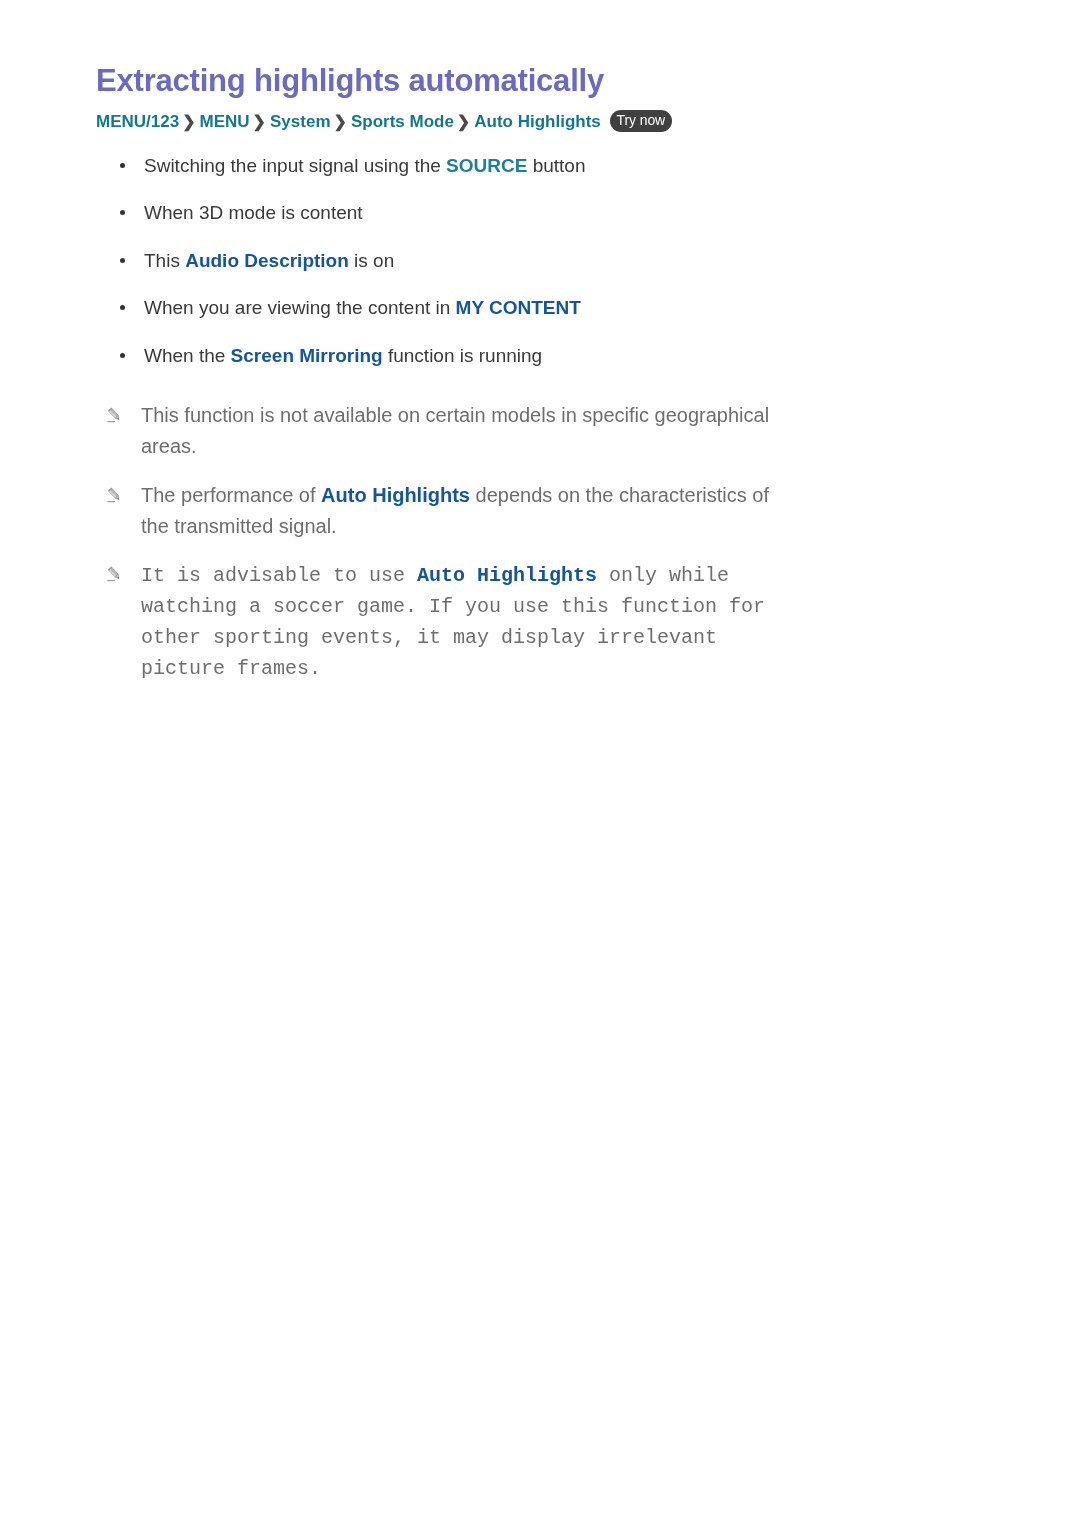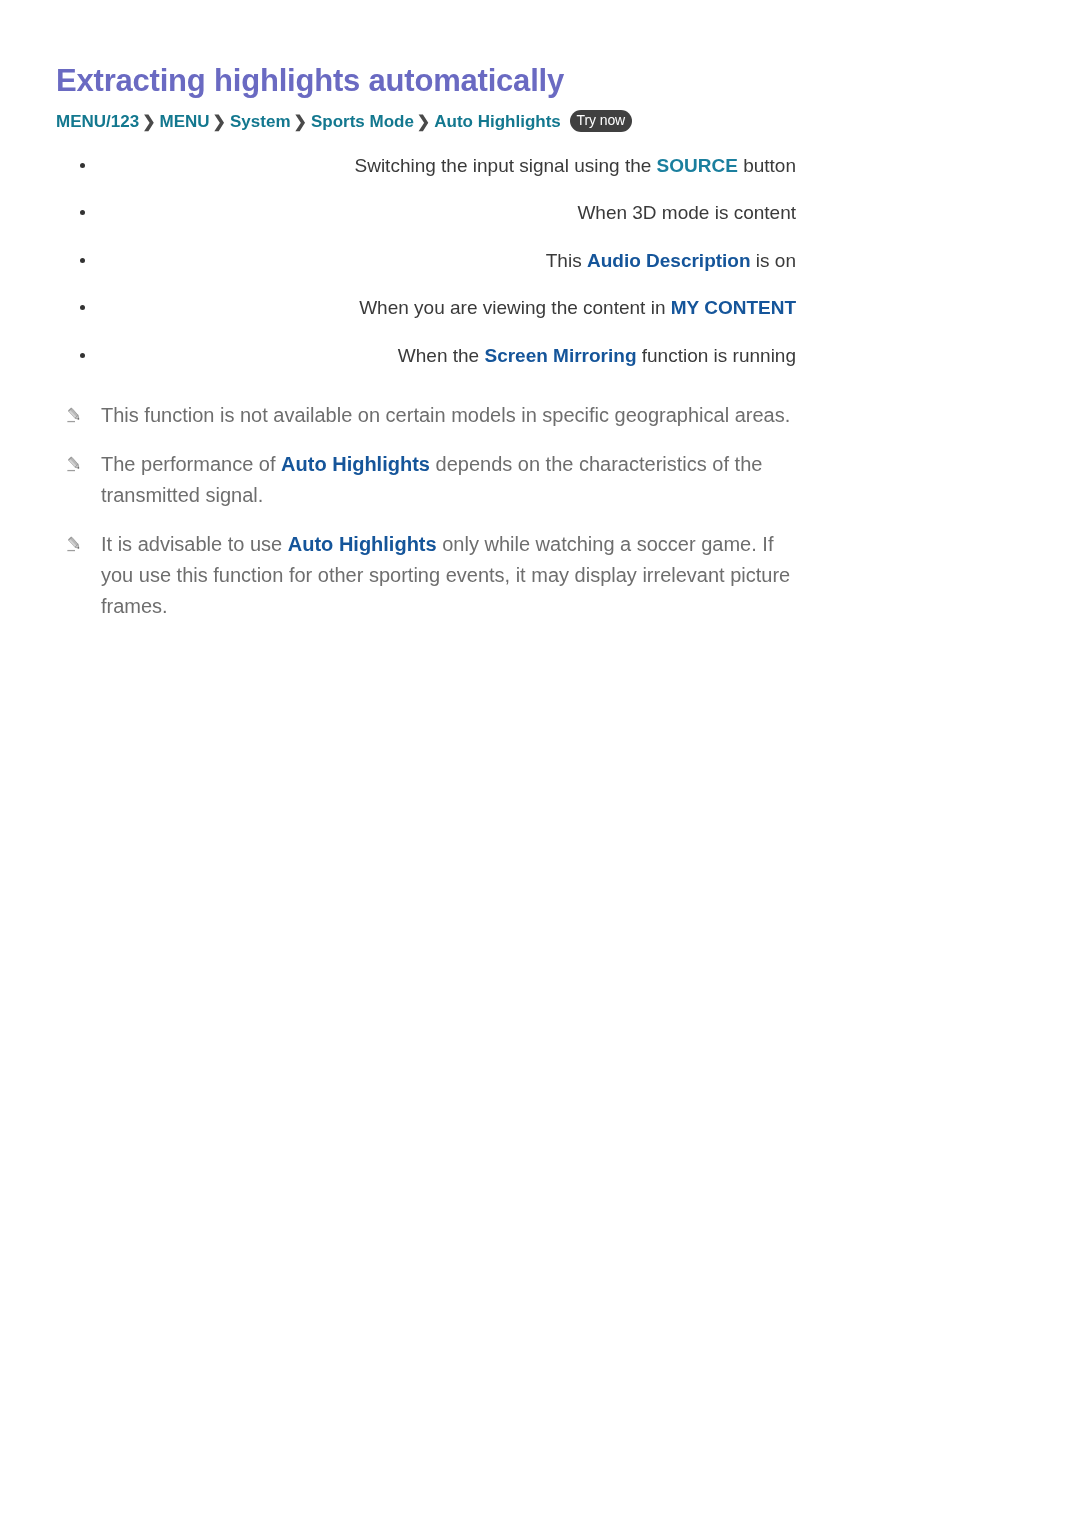--- a/index.html
+++ b/index.html
@@ -14,21 +14,21 @@
     color: #3b3b3b;
     -webkit-font-smoothing: antialiased;
   }
 
   .page {
     position: relative;
     width: 868px;
     height: 1527px;
     background: #ffffff;
     box-sizing: border-box;
-    padding: 62px 72px 0 56px;
+    padding: 62px 72px 0 96px;
   }
 
   
   .doc-title {
     font-size: 31px;
     font-weight: bold;
     color: #6a6ac2;
     letter-spacing: -0.2px;
     line-height: 1.2;
     margin: 0 0 10px 0;
@@ -78,21 +78,20 @@
   .para:last-of-type { margin-bottom: 0; }
 
   .kw-blue   { color: #15559a; font-weight: bold; }
   .kw-teal   { color: #1b7f9e; font-weight: bold; }
 
   
   .bullets {
     list-style: none;
     margin: 16px 0 0 0;
     padding: 0;
-    text-align: right;
   }
   .bullets li {
     position: relative;
     font-size: 19px;
     color: #3a3a3a;
     line-height: 1.5;
     padding-left: 48px;
     margin-bottom: 19px;
     max-width: 930px;
   }
@@ -113,21 +112,21 @@
   }
   .note {
     position: relative;
     padding-left: 45px;
     font-size: 20px;
     color: #6e6e6e;
     line-height: 1.55;
     margin-bottom: 18px;
     max-width: 940px;
   }
-  .note:last-child { margin-bottom: 12px; }
+  .note:last-child { margin-bottom: 12px; font-family: Liberation Mono, monospace; }
   .note .pencil-icon {
     position: absolute;
     left: 10px;
     top: 2px;
     width: 18px;
     height: 18px;
     display: block;
   }
   .note .kw-blue { color: #15559a; font-weight: bold; }
 </style>

